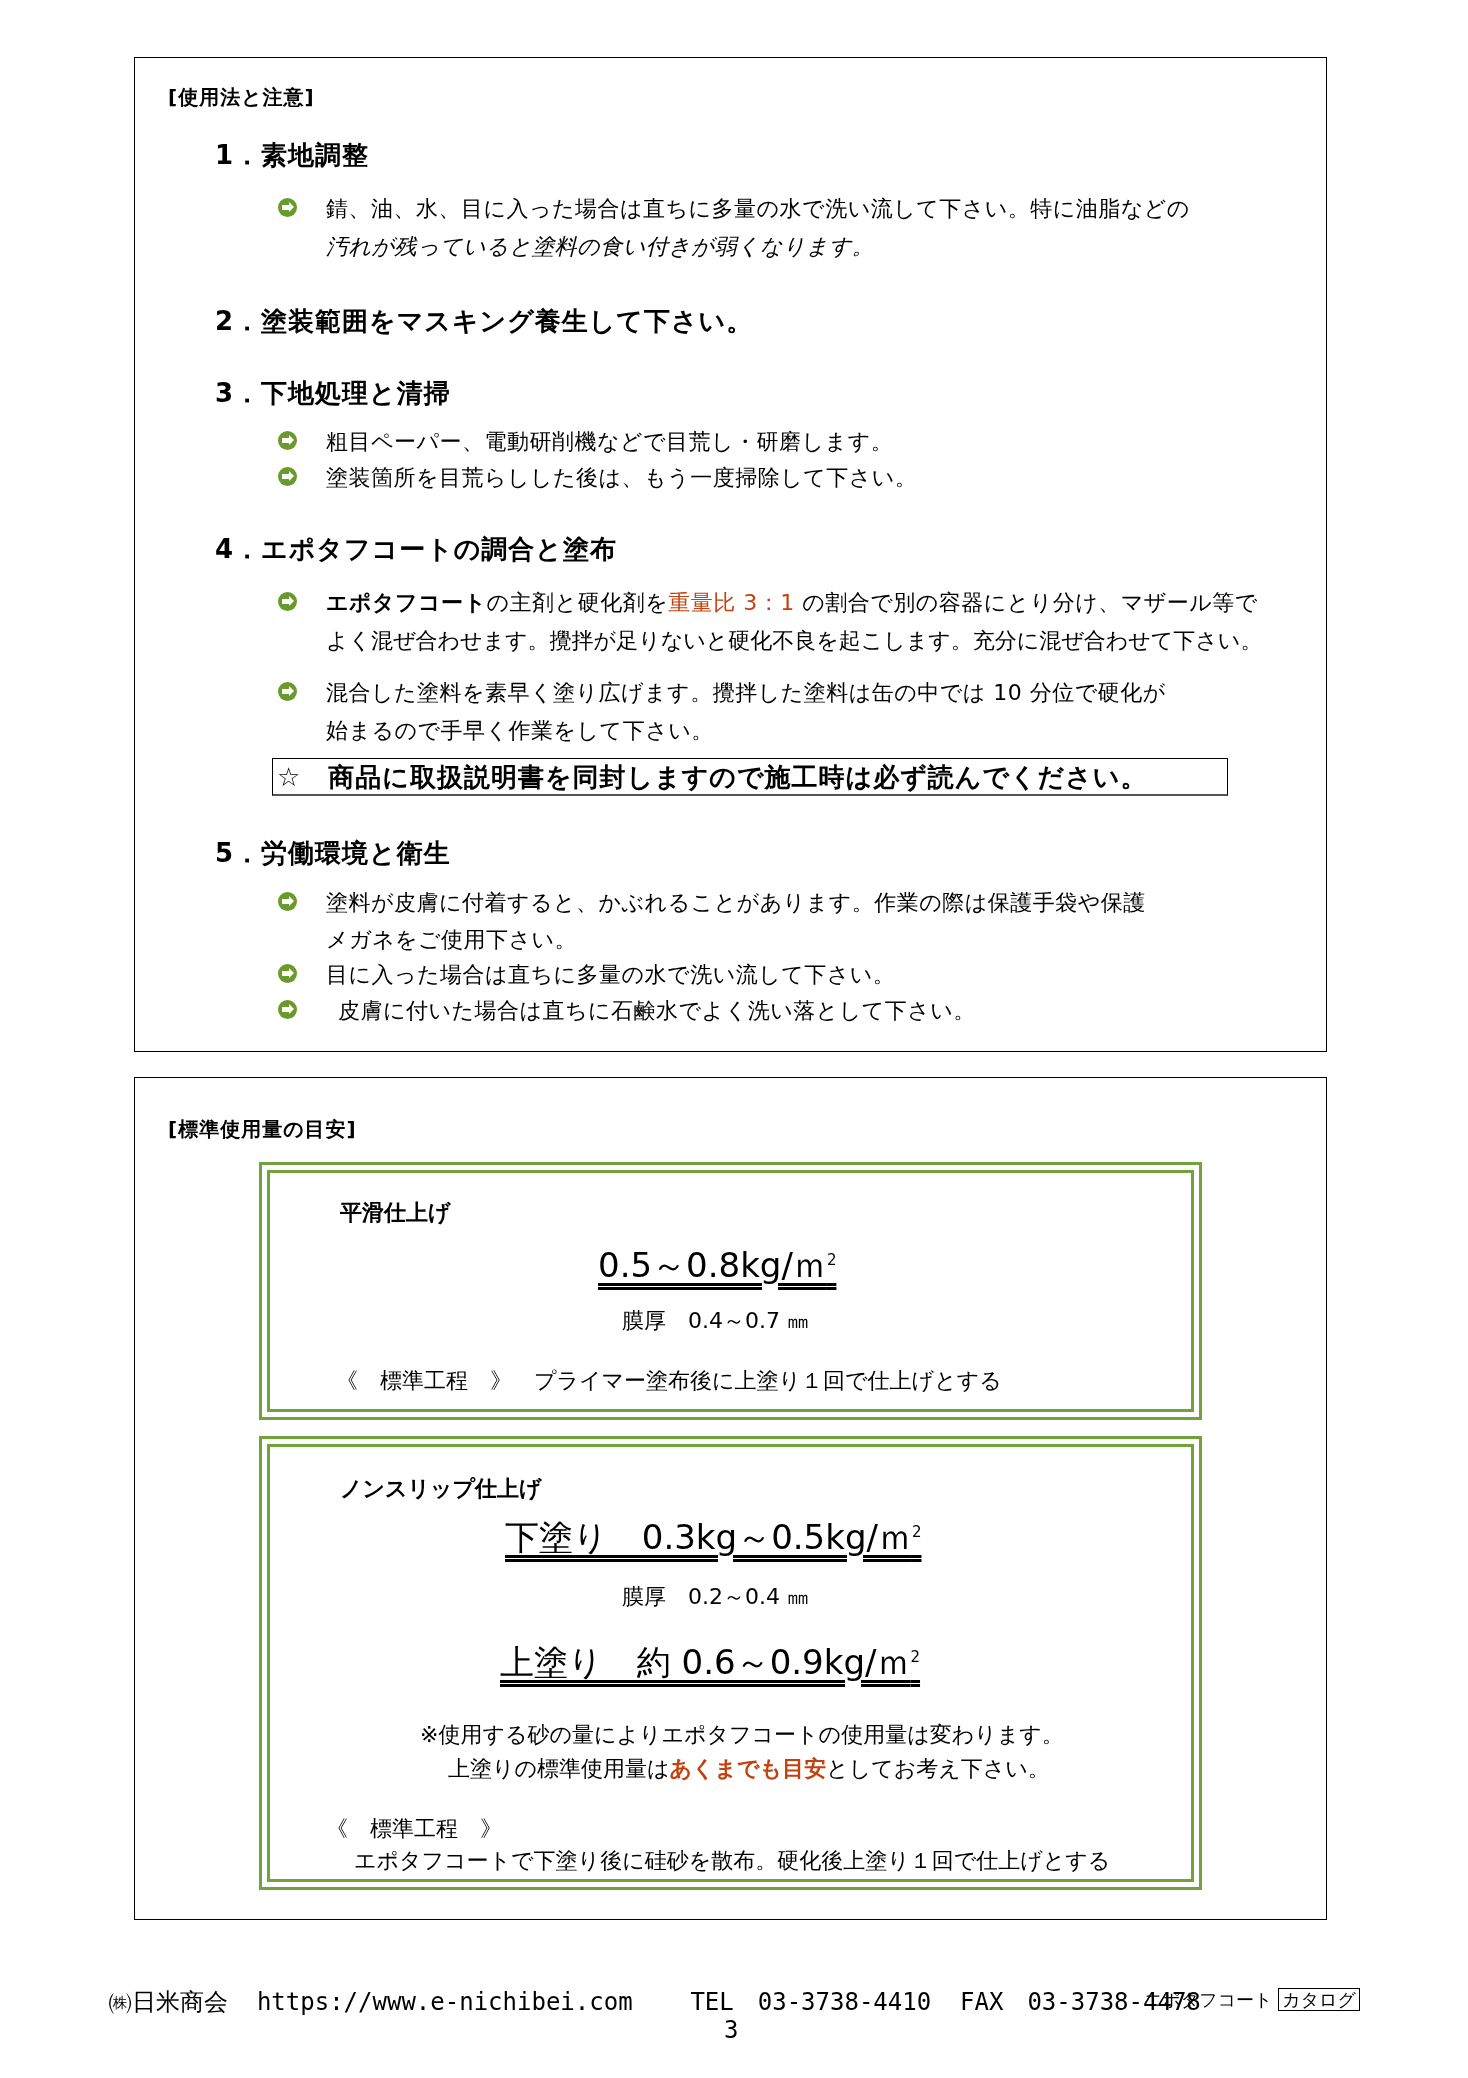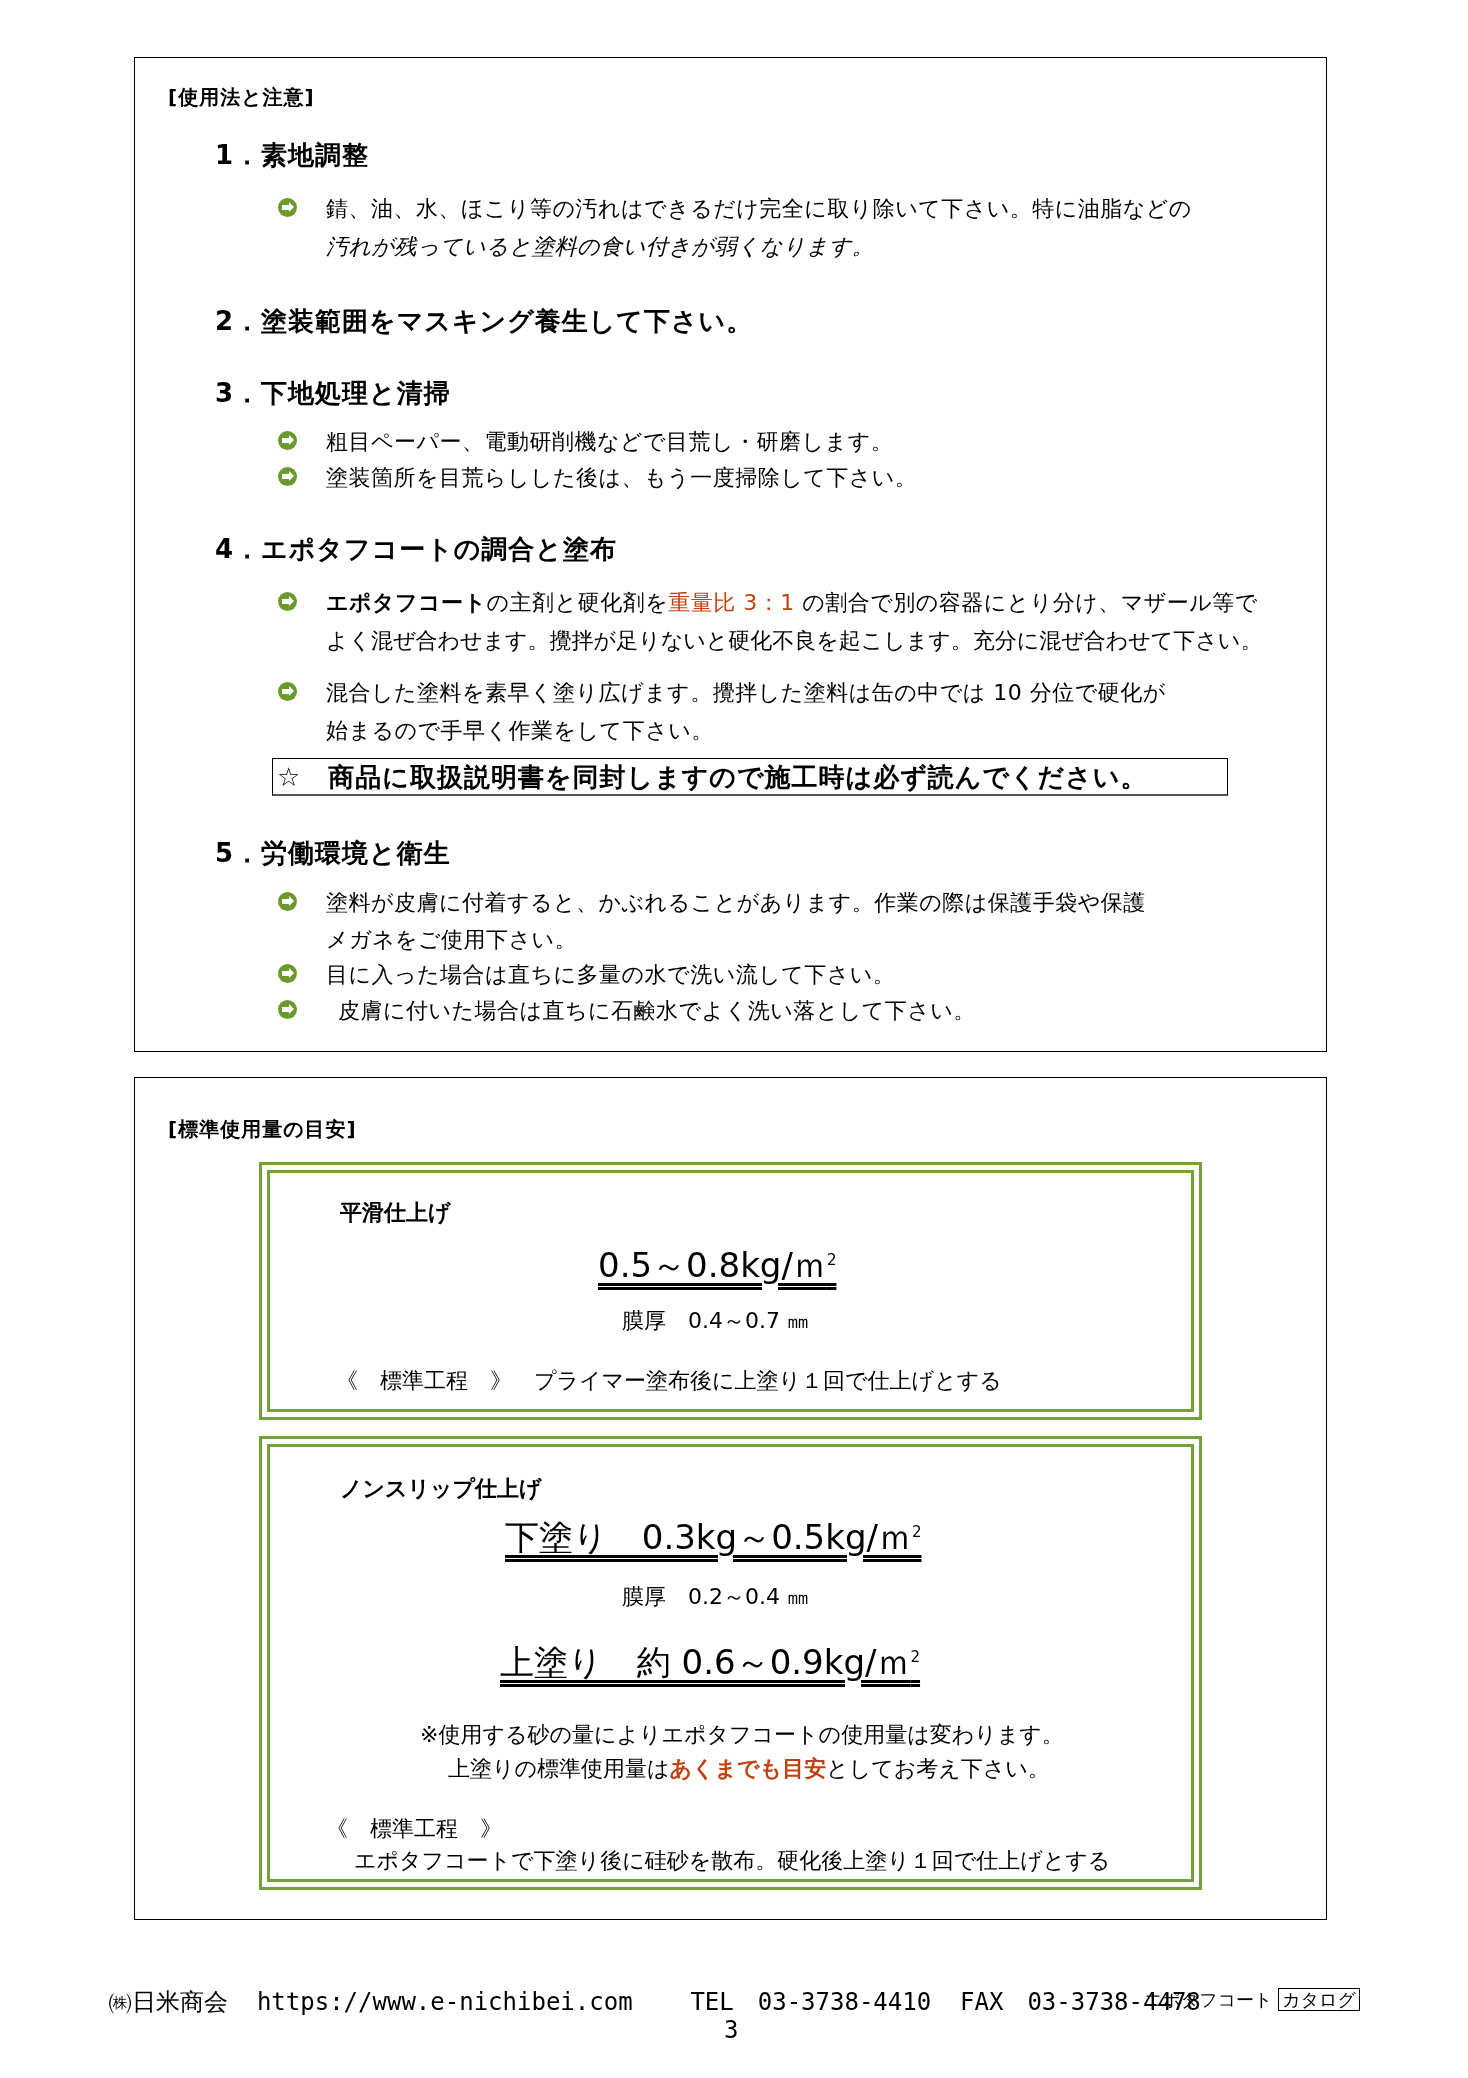--- a/index.html
+++ b/index.html
@@ -28,21 +28,21 @@
   .tag { border:1.5px solid #000; padding:0 3px; font-size:18px; }
 </style>
 </head>
 <body>
 
 <div class="box" id="box1"></div>
 <div class="abs section-title" style="left:168px;top:84px;">[使用法と注意]</div>
 
 <div class="abs heading" style="left:215px;top:138px;">1．素地調整</div>
 <span class="bullet" style="left:278px;top:198px;"></span>
-<div class="abs body-text" style="left:326px;top:194px;">錆、油、水、ほこり等の汚れはできるだけ完全に取り除いて下さい。特に油脂などの</div>
+<div class="abs body-text" style="left:326px;top:194px;">錆、油、水、目に入った場合は直ちに多量の水で洗い流して下さい。特に油脂などの</div>
 <div class="abs body-text" style="left:326px;top:232px;font-style:italic;">汚れが残っていると塗料の食い付きが弱くなります。</div>
 
 <div class="abs heading" style="left:215px;top:304px;text-align:right;">2．塗装範囲をマスキング養生して下さい。</div>
 
 <div class="abs heading" style="left:215px;top:376px;">3．下地処理と清掃</div>
 <span class="bullet" style="left:278px;top:431px;"></span>
 <div class="abs body-text" style="left:326px;top:427px;">粗目ペーパー、電動研削機などで目荒し・研磨します。</div>
 <span class="bullet" style="left:278px;top:467px;"></span>
 <div class="abs body-text" style="left:326px;top:463px;">塗装箇所を目荒らしした後は、もう一度掃除して下さい。</div>
 

